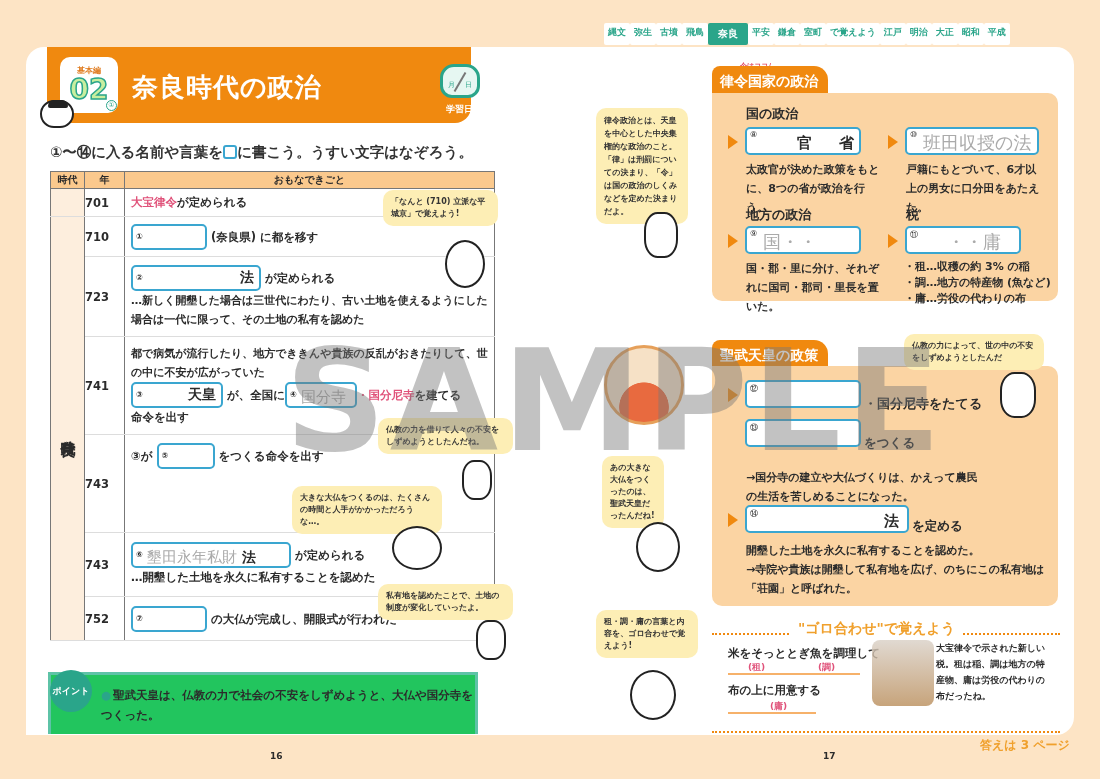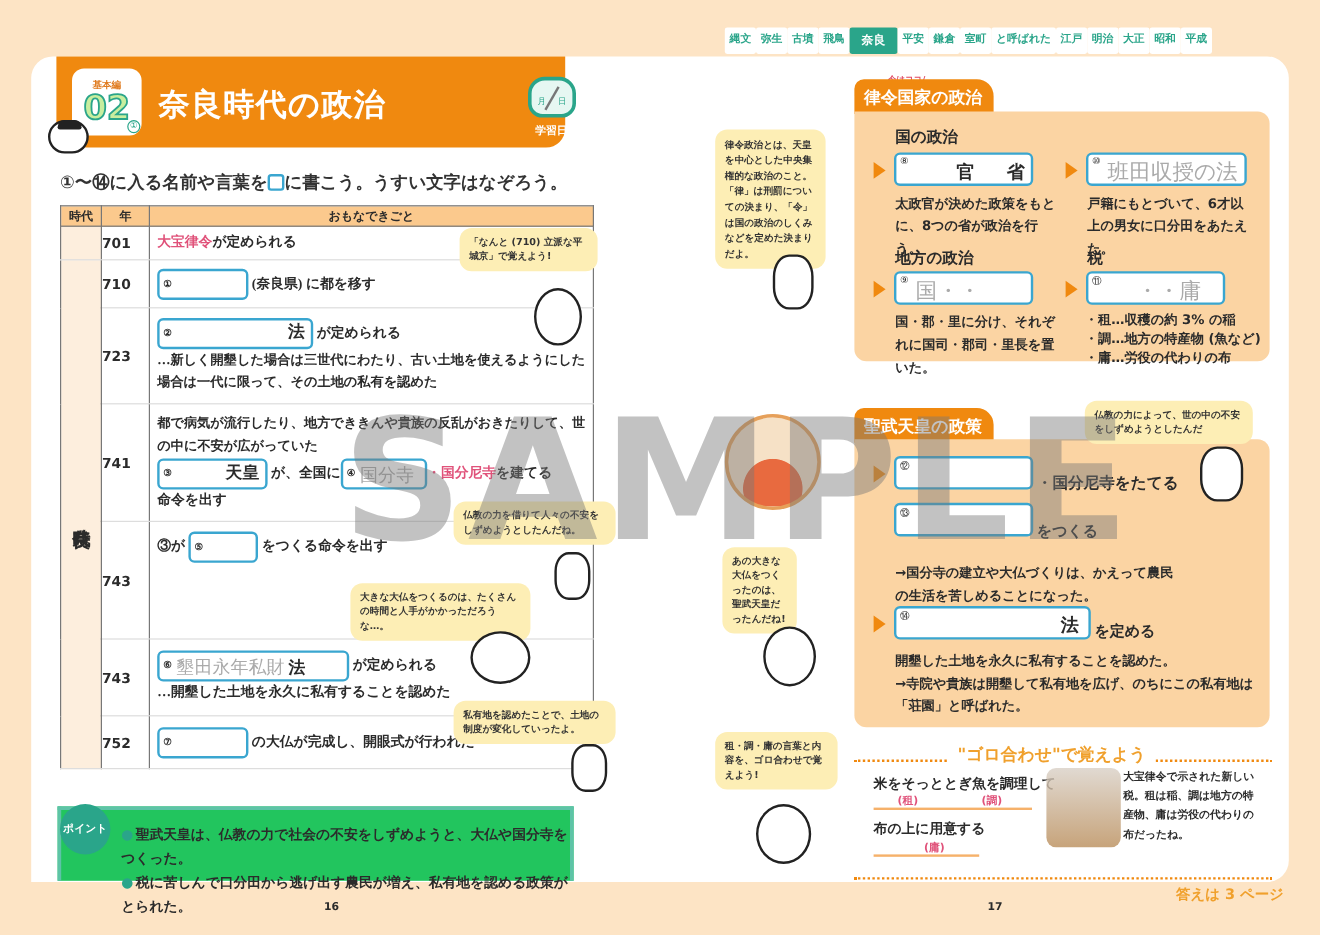--- a/index.html
+++ b/index.html
@@ -27,21 +27,21 @@
   .bear-left::before { content:""; position:absolute; left:6px; top:-2px; width:20px; height:8px; background:#222; border-radius:6px 6px 2px 2px; }
 
   .instruction { position: absolute; left: 50px; top: 143px; font-size: 14.5px; font-weight: bold; color: #333; }
   .inline-box { display:inline-block; width: 14px; height: 14px; border: 2px solid #3aa6d0; border-radius: 3px; vertical-align: -2px; }
 
   table.events { position: absolute; left: 50px; top: 171px; width: 445px; border-collapse: collapse; font-size: 11.5px; }
   table.events th { background: #fbc98d; font-size: 10px; height: 17px; border: 1px solid #777; }
   table.events td { border-top: 1px solid #ddd; border-bottom: 1px solid #ddd; vertical-align: middle; }
   .c-era { width: 34px; background: #fdeedd; border-left: 1px solid #777 !important; border-right: 1px solid #777 !important; text-align:center; font-weight:bold; font-size: 14px; }
   .c-year { width: 40px; text-align: left; font-weight: bold; border-right: 1px solid #777 !important; }
-  .c-ev { padding: 1px 6px; border-right: 1px solid #777 !important; line-height: 19px; font-weight: bold; font-family: Liberation Serif, serif; }
+  .c-ev { padding: 1px 6px; border-right: 1px solid #777 !important; line-height: 19px; font-weight: bold; }
   .ans { display:inline-block; border: 2.5px solid #3aa6d0; border-radius: 5px; height: 26px; vertical-align: middle; position: relative; padding: 4px 4px 0 14px; font-size: 14px; }
   .ans .n { position: absolute; left: 3px; top: 1px; font-size: 8px; }
   .ans .tr { color: #aaa; font-weight: normal; font-size: 15px; }
   .ans .suffix { position:absolute; right: 5px; bottom: 2px; font-size: 14px; }
   .pink { color: #e0527a; }
   .era-vert { writing-mode: vertical-rl; font-size: 15px; margin: 0 auto; }
 
   .bubble { position: absolute; background: #fdeeb5; border-radius: 10px; font-size: 8px; line-height: 12px; padding: 6px 8px; color: #333; font-weight: bold; }
   .char { position: absolute; border: 2px solid #222; background: #fff; border-radius: 50%; }
 
@@ -81,21 +81,21 @@
 <div class="now-label">今はココ/</div>
 <div class="era-bar">
   <span class="era">縄文</span>
   <span class="era">弥生</span>
   <span class="era">古墳</span>
   <span class="era">飛鳥</span>
   <span class="era active">奈良</span>
   <span class="era">平安</span>
   <span class="era">鎌倉</span>
   <span class="era">室町</span>
-  <span class="era">と呼ばれた</span>
+  <span class="era">で覚えよう</span>
   <span class="era">江戸</span>
   <span class="era">明治</span>
   <span class="era">大正</span>
   <span class="era">昭和</span>
   <span class="era">平成</span>
 </div>
 
 <div class="title-band"></div>
 <div class="badge">
   <span class="kind">基本編</span>
@@ -162,21 +162,20 @@
 <div class="bubble" style="left:378px;top:418px;width:135px">仏教の力を借りて人々の不安をしずめようとしたんだね。</div>
 <div class="char" style="left:462px;top:460px;width:30px;height:40px;border-radius:40%"></div>
 <div class="bubble" style="left:292px;top:486px;width:150px">大きな大仏をつくるのは、たくさんの時間と人手がかかっただろうな…。</div>
 <div class="char" style="left:392px;top:526px;width:50px;height:44px"></div>
 <div class="bubble" style="left:378px;top:584px;width:135px">私有地を認めたことで、土地の制度が変化していったよ。</div>
 <div class="char" style="left:476px;top:620px;width:30px;height:40px;border-radius:40%"></div>
 
 <div class="point">
   <ul>
     <li>聖武天皇は、仏教の力で社会の不安をしずめようと、大仏や国分寺をつくった。</li>
-    <li>税に苦しんで口分田から逃げ出す農民が増え、私有地を認める政策がとられた。</li>
   </ul>
 </div>
 <div class="point-badge">ポイント</div>
 
 <div class="pagenum" style="left:270px">16</div>
 <div class="pagenum" style="left:823px">17</div>
 
 <div class="bubble" style="left:596px;top:108px;width:92px;line-height:13px">律令政治とは、天皇を中心とした中央集権的な政治のこと。「律」は刑罰についての決まり、「令」は国の政治のしくみなどを定めた決まりだよ。</div>
 <div class="char" style="left:644px;top:212px;width:34px;height:46px;border-radius:40%"></div>
 

